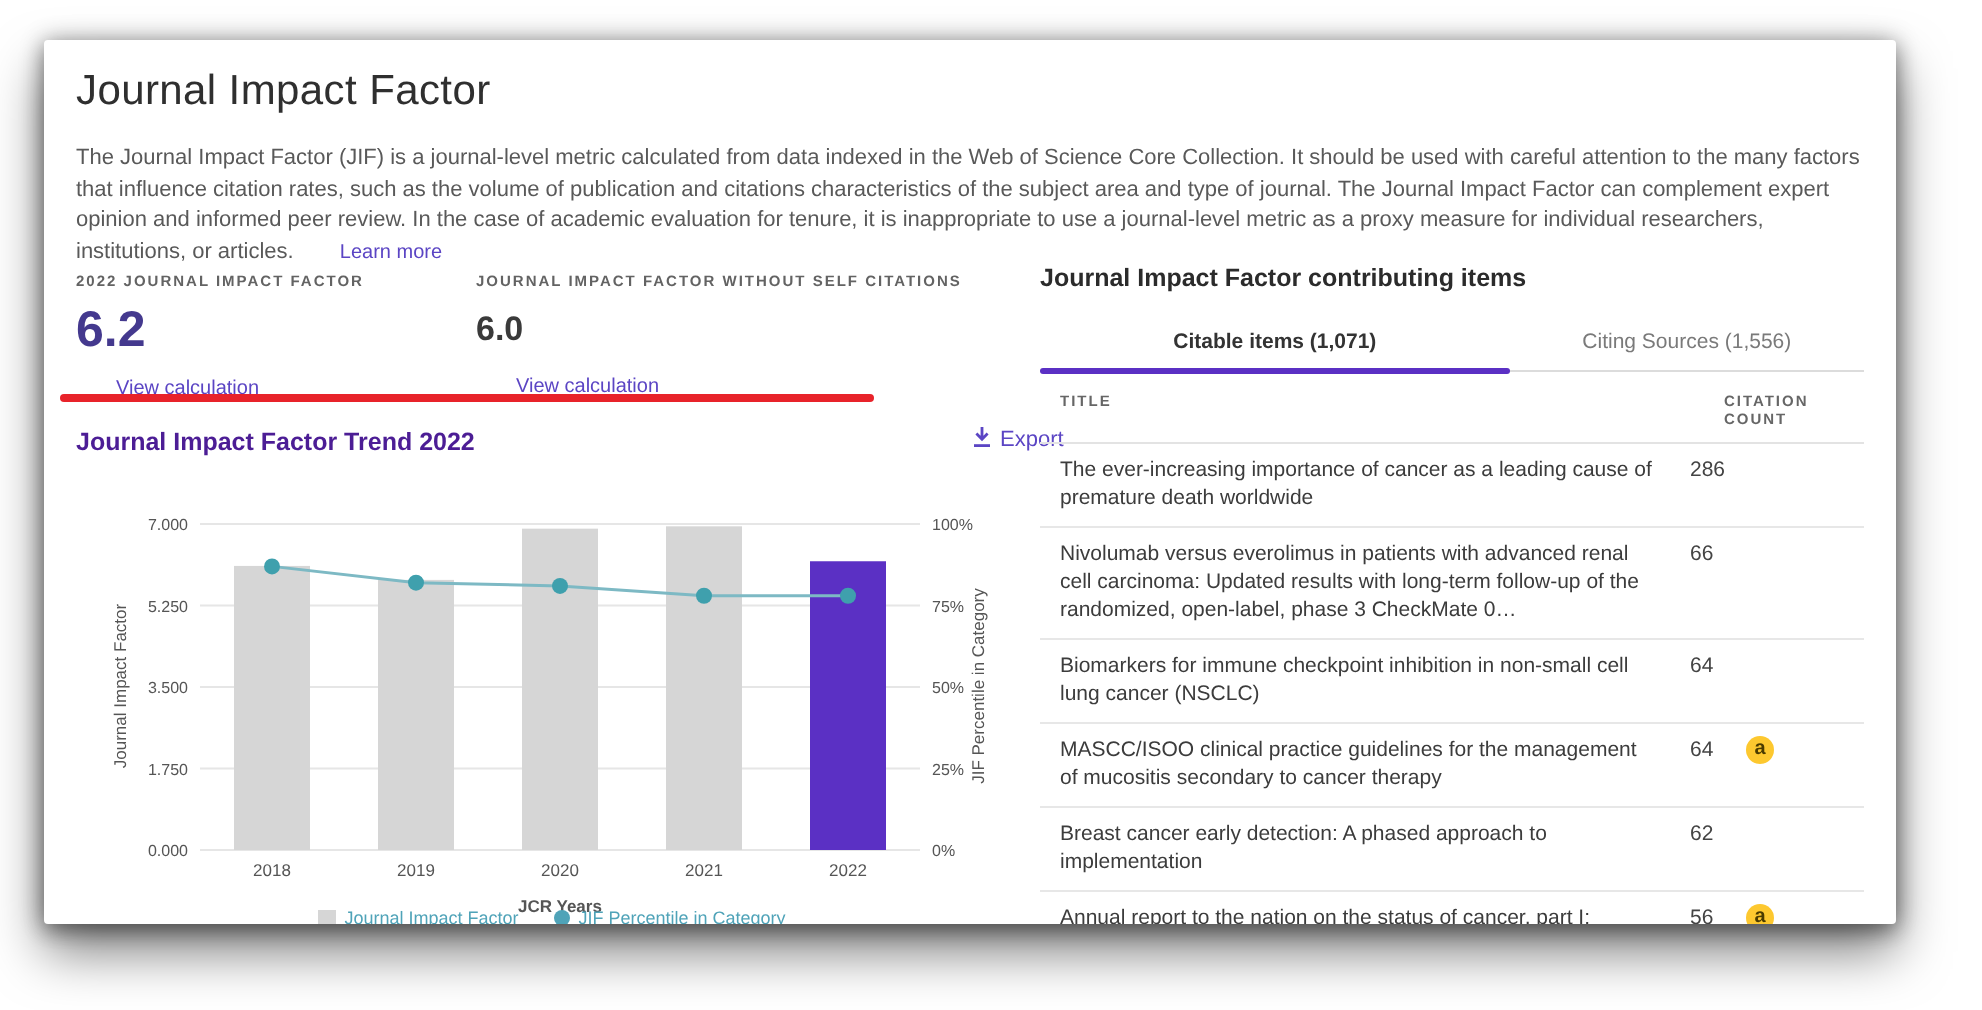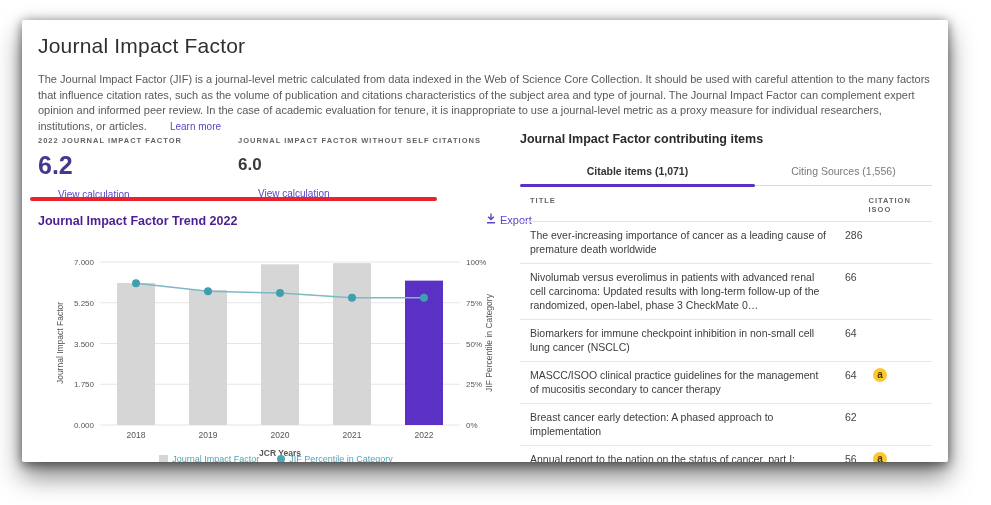--- a/index.html
+++ b/index.html
@@ -147,21 +147,21 @@
     </div>
 
     <div class="panel">
       <div class="panel-title">Journal Impact Factor contributing items</div>
       <div class="tabs" id="tabs">
           <div class="tab t0 active">Citable items (1,071)</div>
           <div class="tab t1">Citing Sources (1,556)</div>
         </div>
       <div class="thead">
         <div class="c1">TITLE</div>
-        <div class="c2">CITATION ISOO</div>
+        <div class="c2">CITATION COUNT</div>
       </div>
       <div class="rows" id="rows">
           <div class="row">
             <div class="row-title">The ever-increasing importance of cancer as a leading cause of premature death worldwide</div>
             <div class="row-count">286</div>
           </div>
           <div class="row">
             <div class="row-title">Nivolumab versus everolimus in patients with advanced renal cell carcinoma: Updated results with long-term follow-up of the randomized, open-label, phase 3 CheckMate 0…</div>
             <div class="row-count">66</div>
           </div>

